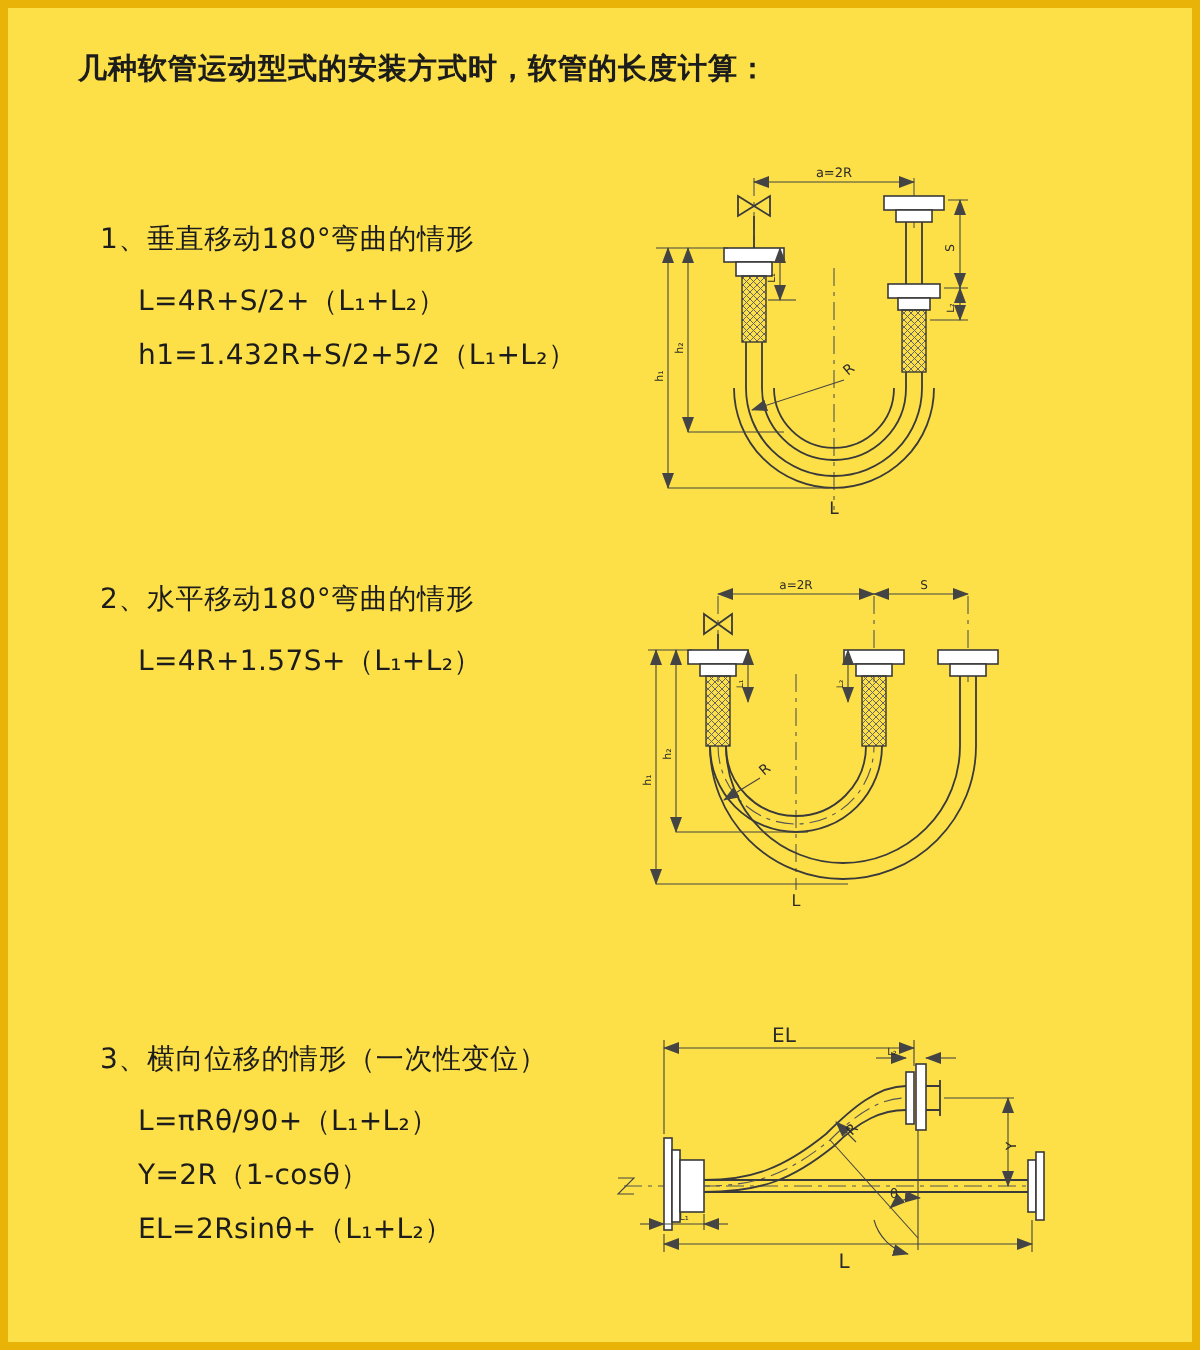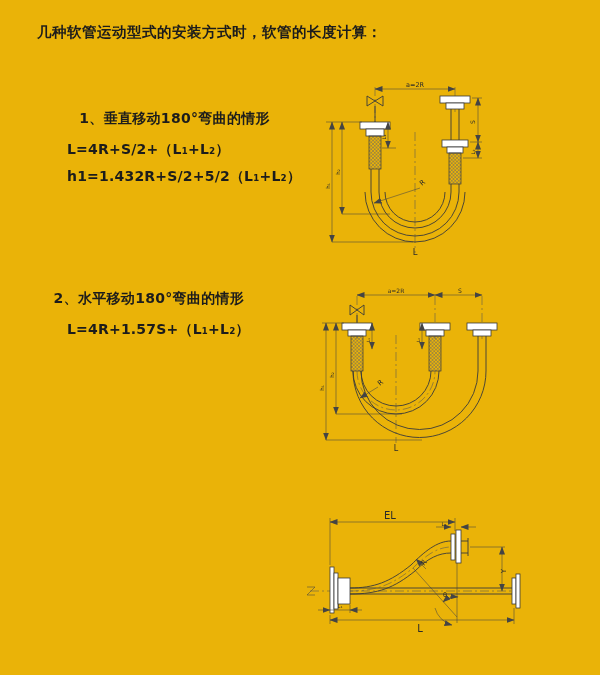--- a/index.html
+++ b/index.html
@@ -1,27 +1,27 @@
 <!DOCTYPE html>
 <html><head>
 <meta charset="utf-8">
 <style>
   html,body{margin:0;padding:0;background:#fff;}
   .page{
-    position:relative;width:600px;height:675px;background:#eab308;
+    position:relative;width:600px;height:675px;background:#fde047;
     font-family:"DejaVu Sans","Liberation Sans",sans-serif;color:#1c1c1c;
-    overflow:hidden;border:2px solid #eab308;box-sizing:border-box;
+    overflow:hidden;border:4px solid #eab308;box-sizing:border-box;
   }
   .title{
     position:absolute;left:35px;top:21px;font-size:14.5px;font-weight:700;
     letter-spacing:.5px;white-space:nowrap;
   }
   .sec{position:absolute;left:46px;white-space:nowrap;}
-  .sec .head{font-size:14px;font-weight:700;line-height:20px;margin-bottom:8px;letter-spacing:.3px;text-align:center;}
-  .sec .formula{font-size:14px;font-weight:700;line-height:27px;padding-left:19px;letter-spacing:.2px;}
+  .sec .head{font-size:14px;font-weight:400;line-height:20px;margin-bottom:8px;letter-spacing:.3px;}
+  .sec .formula{font-size:14px;font-weight:400;line-height:27px;padding-left:19px;letter-spacing:.2px;}
   .diag{position:absolute;}
   svg text{font-family:"DejaVu Sans","Liberation Sans",sans-serif;fill:#2b2b2b;}
   .draw{stroke:#3a3a3a;stroke-width:.9;fill:none;}
   .thin{stroke:#444;stroke-width:.55;fill:none;}
   .cl{stroke:#555;stroke-width:.55;fill:none;stroke-dasharray:9 3 2 3;}
   .fit{stroke:#3a3a3a;stroke-width:.8;fill:#fff;}
 </style>
 </head>
 <body>
 
@@ -33,20 +33,26 @@
     <div class="head">1、垂直移动180°弯曲的情形</div>
     <div class="formula">L=4R+S/2+（L₁+L₂）</div>
     <div class="formula">h1=1.432R+S/2+5/2（L₁+L₂）</div>
   </div>
 
   <div class="sec" style="top:286px">
     <div class="head">2、水平移动180°弯曲的情形</div>
     <div class="formula">L=4R+1.57S+（L₁+L₂）</div>
   </div>
 
+  <div class="sec" style="top:516px">
+    <div class="head">3、横向位移的情形（一次性变位）</div>
+    <div class="formula">L=πRθ/90+（L₁+L₂）</div>
+    <div class="formula">Y=2R（1-cosθ）</div>
+    <div class="formula">EL=2Rsinθ+（L₁+L₂）</div>
+  </div>
 
   <svg class="diag" style="left:308px;top:72px" width="260" height="185" viewBox="0 0 260 185">
     <defs>
       <marker id="ar1" viewBox="0 0 8 6" refX="7.5" refY="3" markerWidth="8" markerHeight="6" orient="auto-start-reverse" markerUnits="userSpaceOnUse">
         <path d="M0,0 L8,3 L0,6 Z" fill="#444"></path>
       </marker>
       <pattern id="brd1" width="3.5" height="3.5" patternUnits="userSpaceOnUse">
         <path d="M0,0 L3.5,3.5 M3.5,0 L0,3.5" stroke="#666" stroke-width="0.5"></path>
       </pattern>
     </defs>

